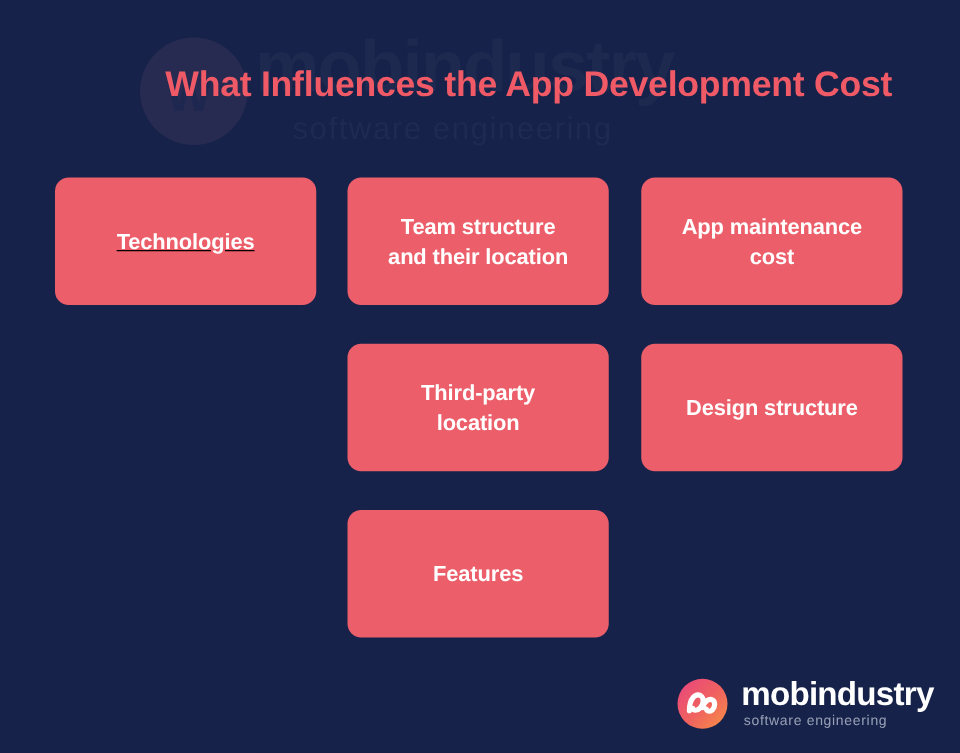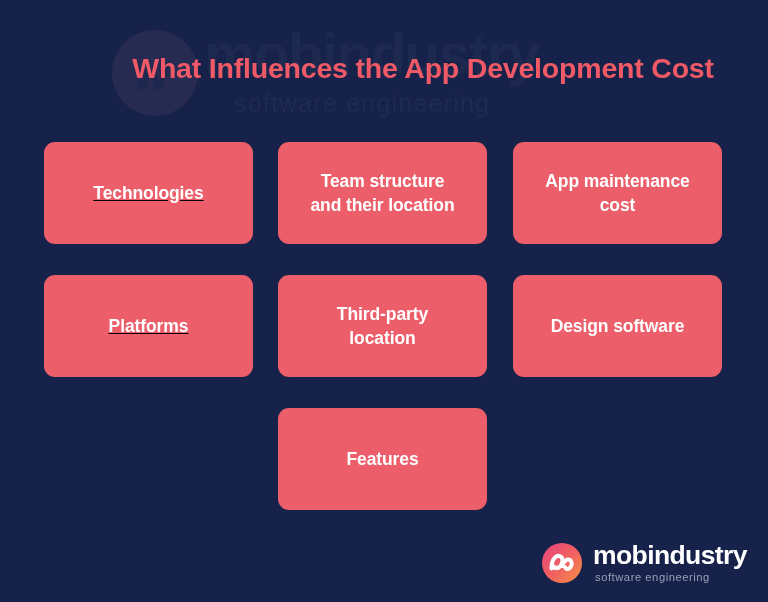--- a/index.html
+++ b/index.html
@@ -187,29 +187,26 @@
       <span class="card-label">Technologies</span>
     </div>
     <div class="card col-2 row-0">
       <span class="card-label">App maintenance
 cost</span>
     </div>
     <div class="card col-1 row-0">
       <span class="card-label">Team structure
 and their location</span>
     </div>
-    <div class="card col-0 row-1">
-      <span class="card-label">Platforms</span>
-    </div>
     <div class="card col-1 row-1">
       <span class="card-label">Third-party
 location</span>
     </div>
     <div class="card col-2 row-1">
-      <span class="card-label">Design software</span>
+      <span class="card-label">Design structure</span>
     </div>
     <div class="card col-1 row-2">
       <span class="card-label">Features</span>
     </div>
   </div>
 
   <div class="footer-logo">
     <svg class="logo-mark" viewBox="0 0 42 42">
       <defs>
         <linearGradient id="logoGrad" x1="0" y1="0" x2="1" y2="1">

